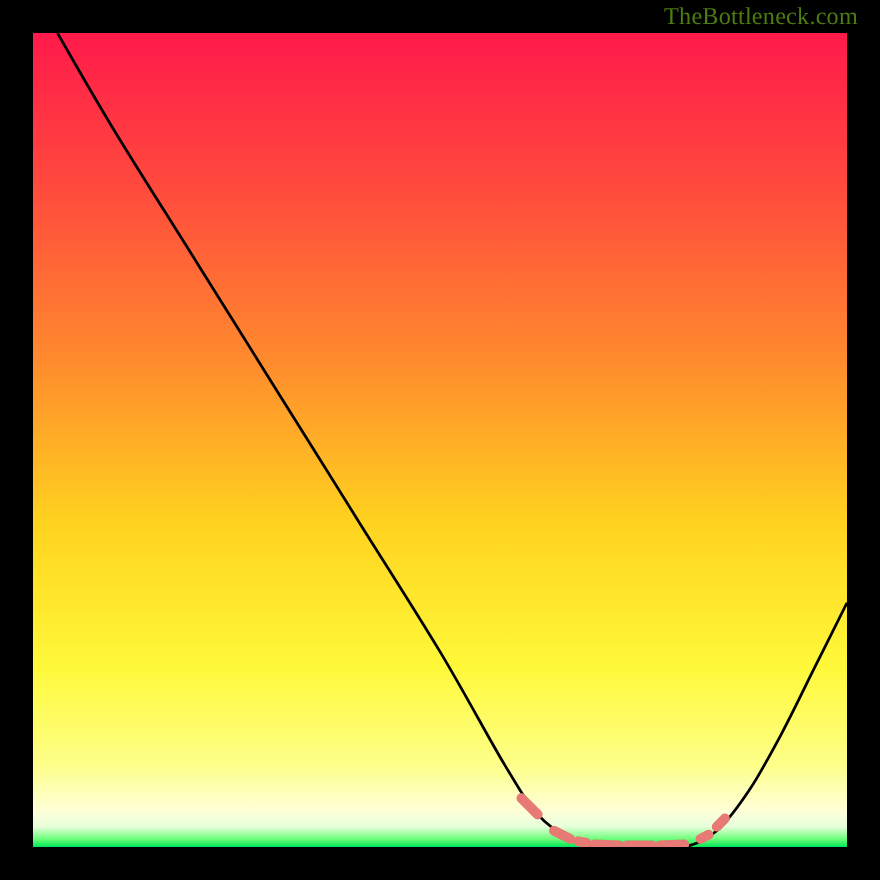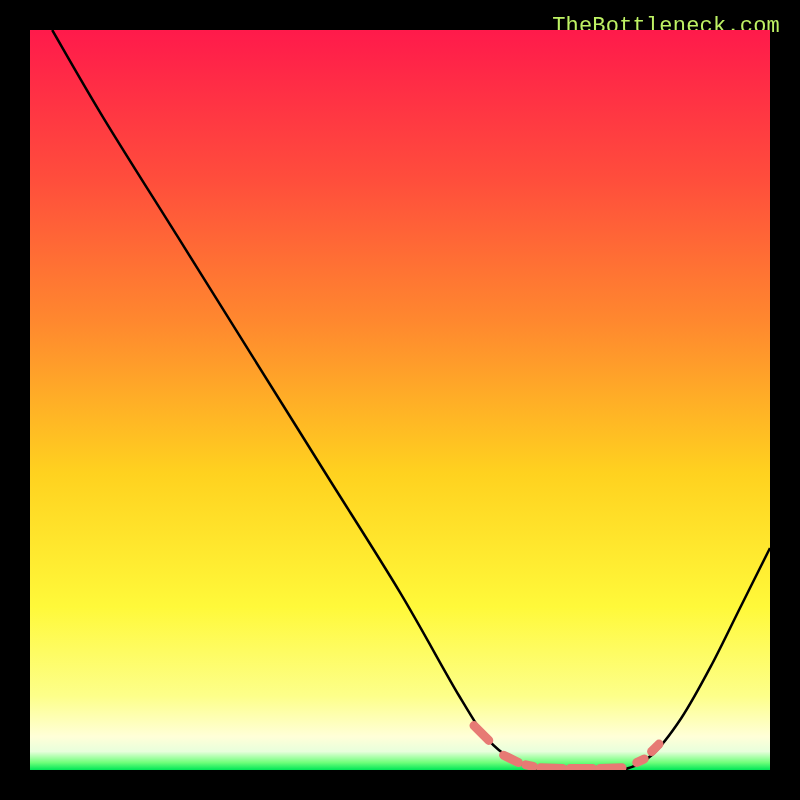--- a/index.html
+++ b/index.html
@@ -1,24 +1,24 @@
 <!DOCTYPE html>
 <html><head>
 <meta charset="utf-8">
 <style>
   * { margin: 0; padding: 0; box-sizing: border-box; }
   html, body { width: 800px; height: 800px; background: #000; overflow: hidden; }
   .wrap { position: relative; width: 800px; height: 800px; background: #000; }
   .attribution {
     position: absolute;
-    top: 14px;
+    top: 2px;
     right: 20px;
-    font-family: Liberation Mono, monospace;
+    font-family: Liberation Serif, serif;
     font-size: 22px;
-    color: #bef264;
+    color: #4d7c0f;
     letter-spacing: 0.2px;
   }
   .plot {
     position: absolute;
     left: 30px;
     top: 30px;
     width: 740px;
     height: 740px;
   }
   svg { display: block; }

